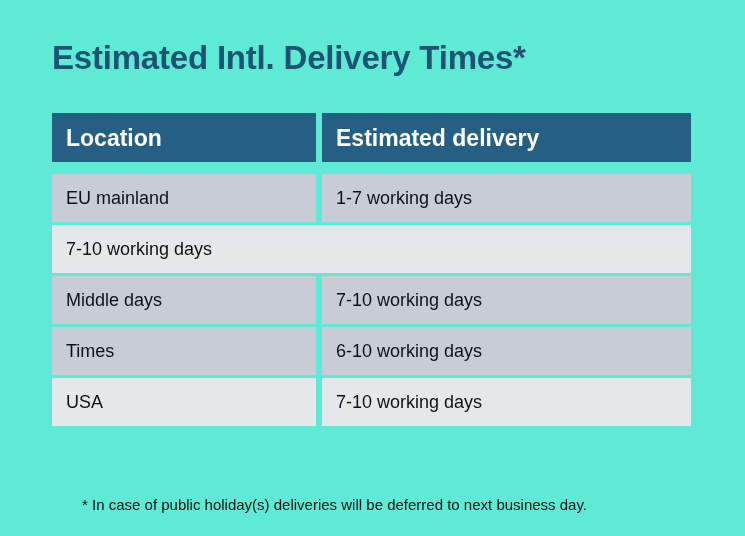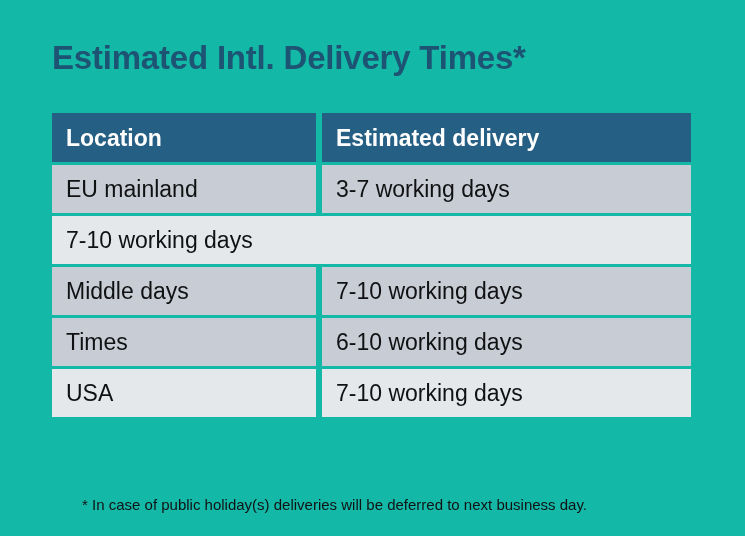--- a/index.html
+++ b/index.html
@@ -13,21 +13,21 @@
     height: 536px;
     overflow: hidden;
     font-family: "Liberation Sans", sans-serif;
     -webkit-font-smoothing: antialiased;
   }
 
   .page {
     position: relative;
     width: 745px;
     height: 536px;
-    background: #14b8a6;
+    background: #5eead4;
     box-sizing: border-box;
   }
 
   
   .page-title {
     position: absolute;
     left: 52px;
     top: 36px;
     width: 660px;
     margin: 0;
@@ -57,21 +57,21 @@
   .table-row:last-child {
     margin-bottom: 4px;
   }
 
   .cell {
     box-sizing: border-box;
     display: flex;
     align-items: center;
     height: 48px;
     padding: 0 14px;
-    font-size: 23px;
+    font-size: 18px;
     line-height: 26px;
     color: #101113;
     overflow: hidden;
     white-space: nowrap;
   }
 
   .cell-location {
     width: 264px;
     flex: 0 0 264px;
     margin-right: 6px;
@@ -82,21 +82,21 @@
 
   
   .header-row .cell {
     background: #265f84;
     color: #ffffff;
     font-weight: 700;
     font-size: 23px;
     height: 49px;
   }
   .header-row {
-    margin-bottom: 3px;
+    margin-bottom: 12px;
   }
 
   
   .row-dark .cell {
     background: #c8ccd4;
   }
   .row-light .cell {
     background: #e5e8eb;
   }
 
@@ -122,21 +122,21 @@
 
   <div class="delivery-table">
 
     <div class="table-row header-row">
       <div class="cell cell-location">Location</div>
       <div class="cell cell-delivery">Estimated delivery</div>
     </div>
 
     <div class="table-row row-dark">
       <div class="cell cell-location">EU mainland</div>
-      <div class="cell cell-delivery">3-7 working days</div>
+      <div class="cell cell-delivery">1-7 working days</div>
     </div>
 
     <div class="table-row row-light">
       <div class="cell cell-delivery">7-10 working days</div>
     </div>
 
     <div class="table-row row-dark">
       <div class="cell cell-location">Middle days</div>
       <div class="cell cell-delivery">7-10 working days</div>
     </div>

